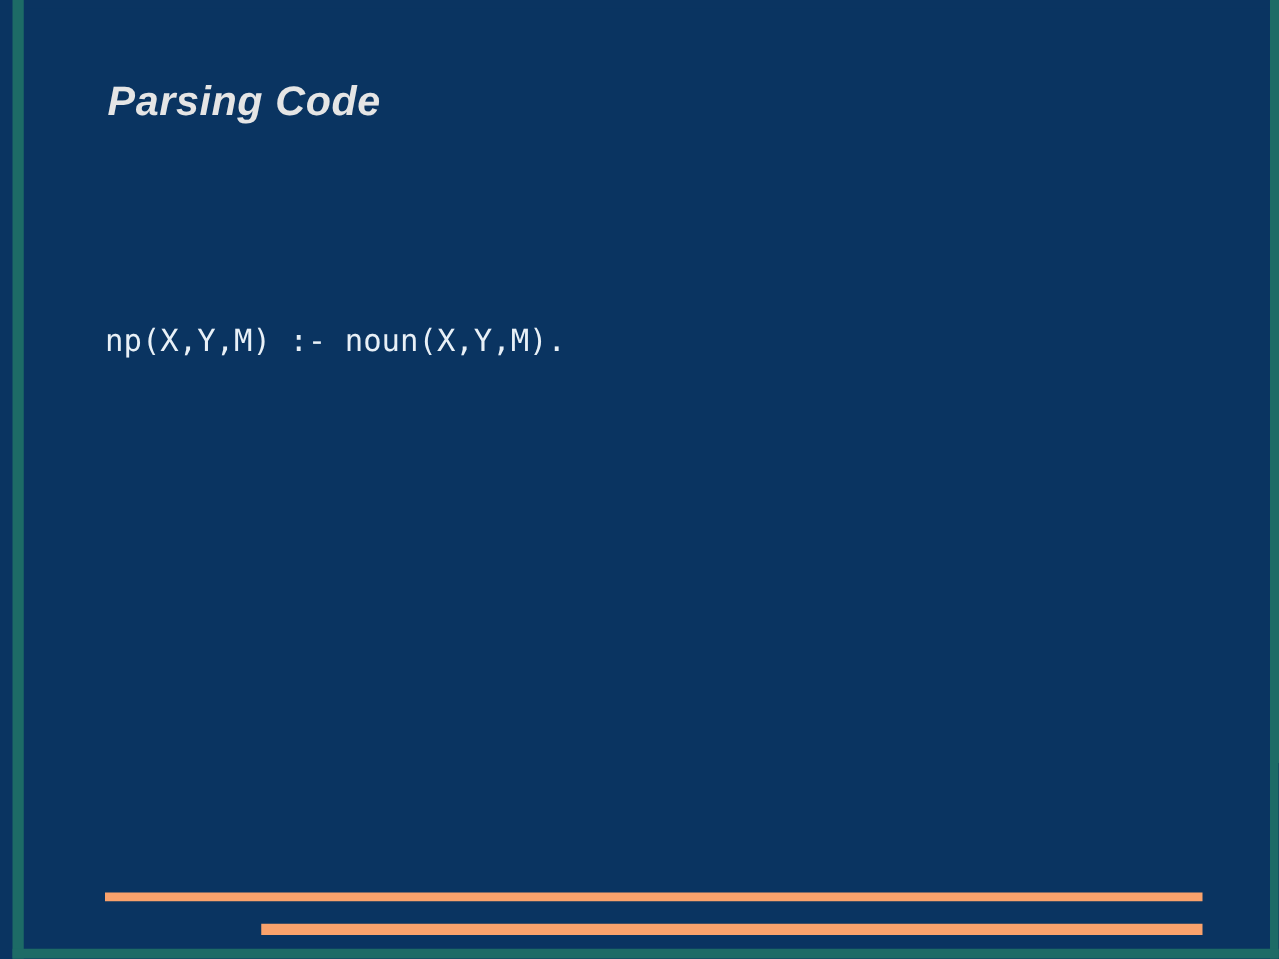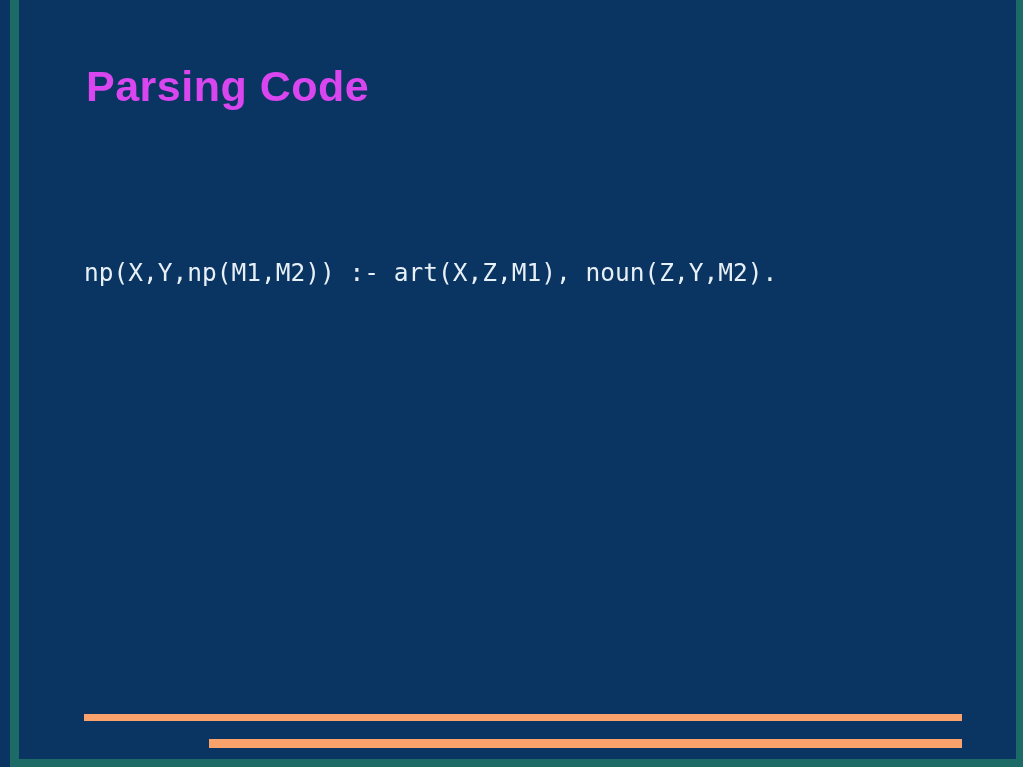--- a/index.html
+++ b/index.html
@@ -43,23 +43,24 @@
   .edge-top {
     position: absolute;
     left: 0; top: 0;
     width: 1023px; height: 7px;
     background: #0a3461;
   }
   .title {
     position: absolute;
     left: 76px;
     top: 62px;
-    font-size: 43px;
+    font-size: 33px;
+    font-style: italic;
     font-weight: bold;
-    color: #d946ef;
+    color: #e5e5e5;
     letter-spacing: 0.5px;
     white-space: nowrap;
   }
   .code-block {
     position: absolute;
     left: 74px;
     top: 182px;
     width: 900px;
     font-family: "DejaVu Sans Mono", monospace;
     font-size: 24.5px;
@@ -93,21 +94,21 @@
 <div class="slide">
 
   <div class="edge-top"></div>
   <div class="edge-left"></div>
   <div class="edge-right"></div>
   <div class="edge-bottom"></div>
 
   <div class="title">Parsing Code</div>
 
   <div class="code-block">
-    <div class="code-line">np(X,Y,np(M1,M2)) :- art(X,Z,M1), noun(Z,Y,M2).</div>
+    <div class="code-line">np(X,Y,M) :- noun(X,Y,M).</div>
     
     
     
     
     
     
     
     
     
   </div>

